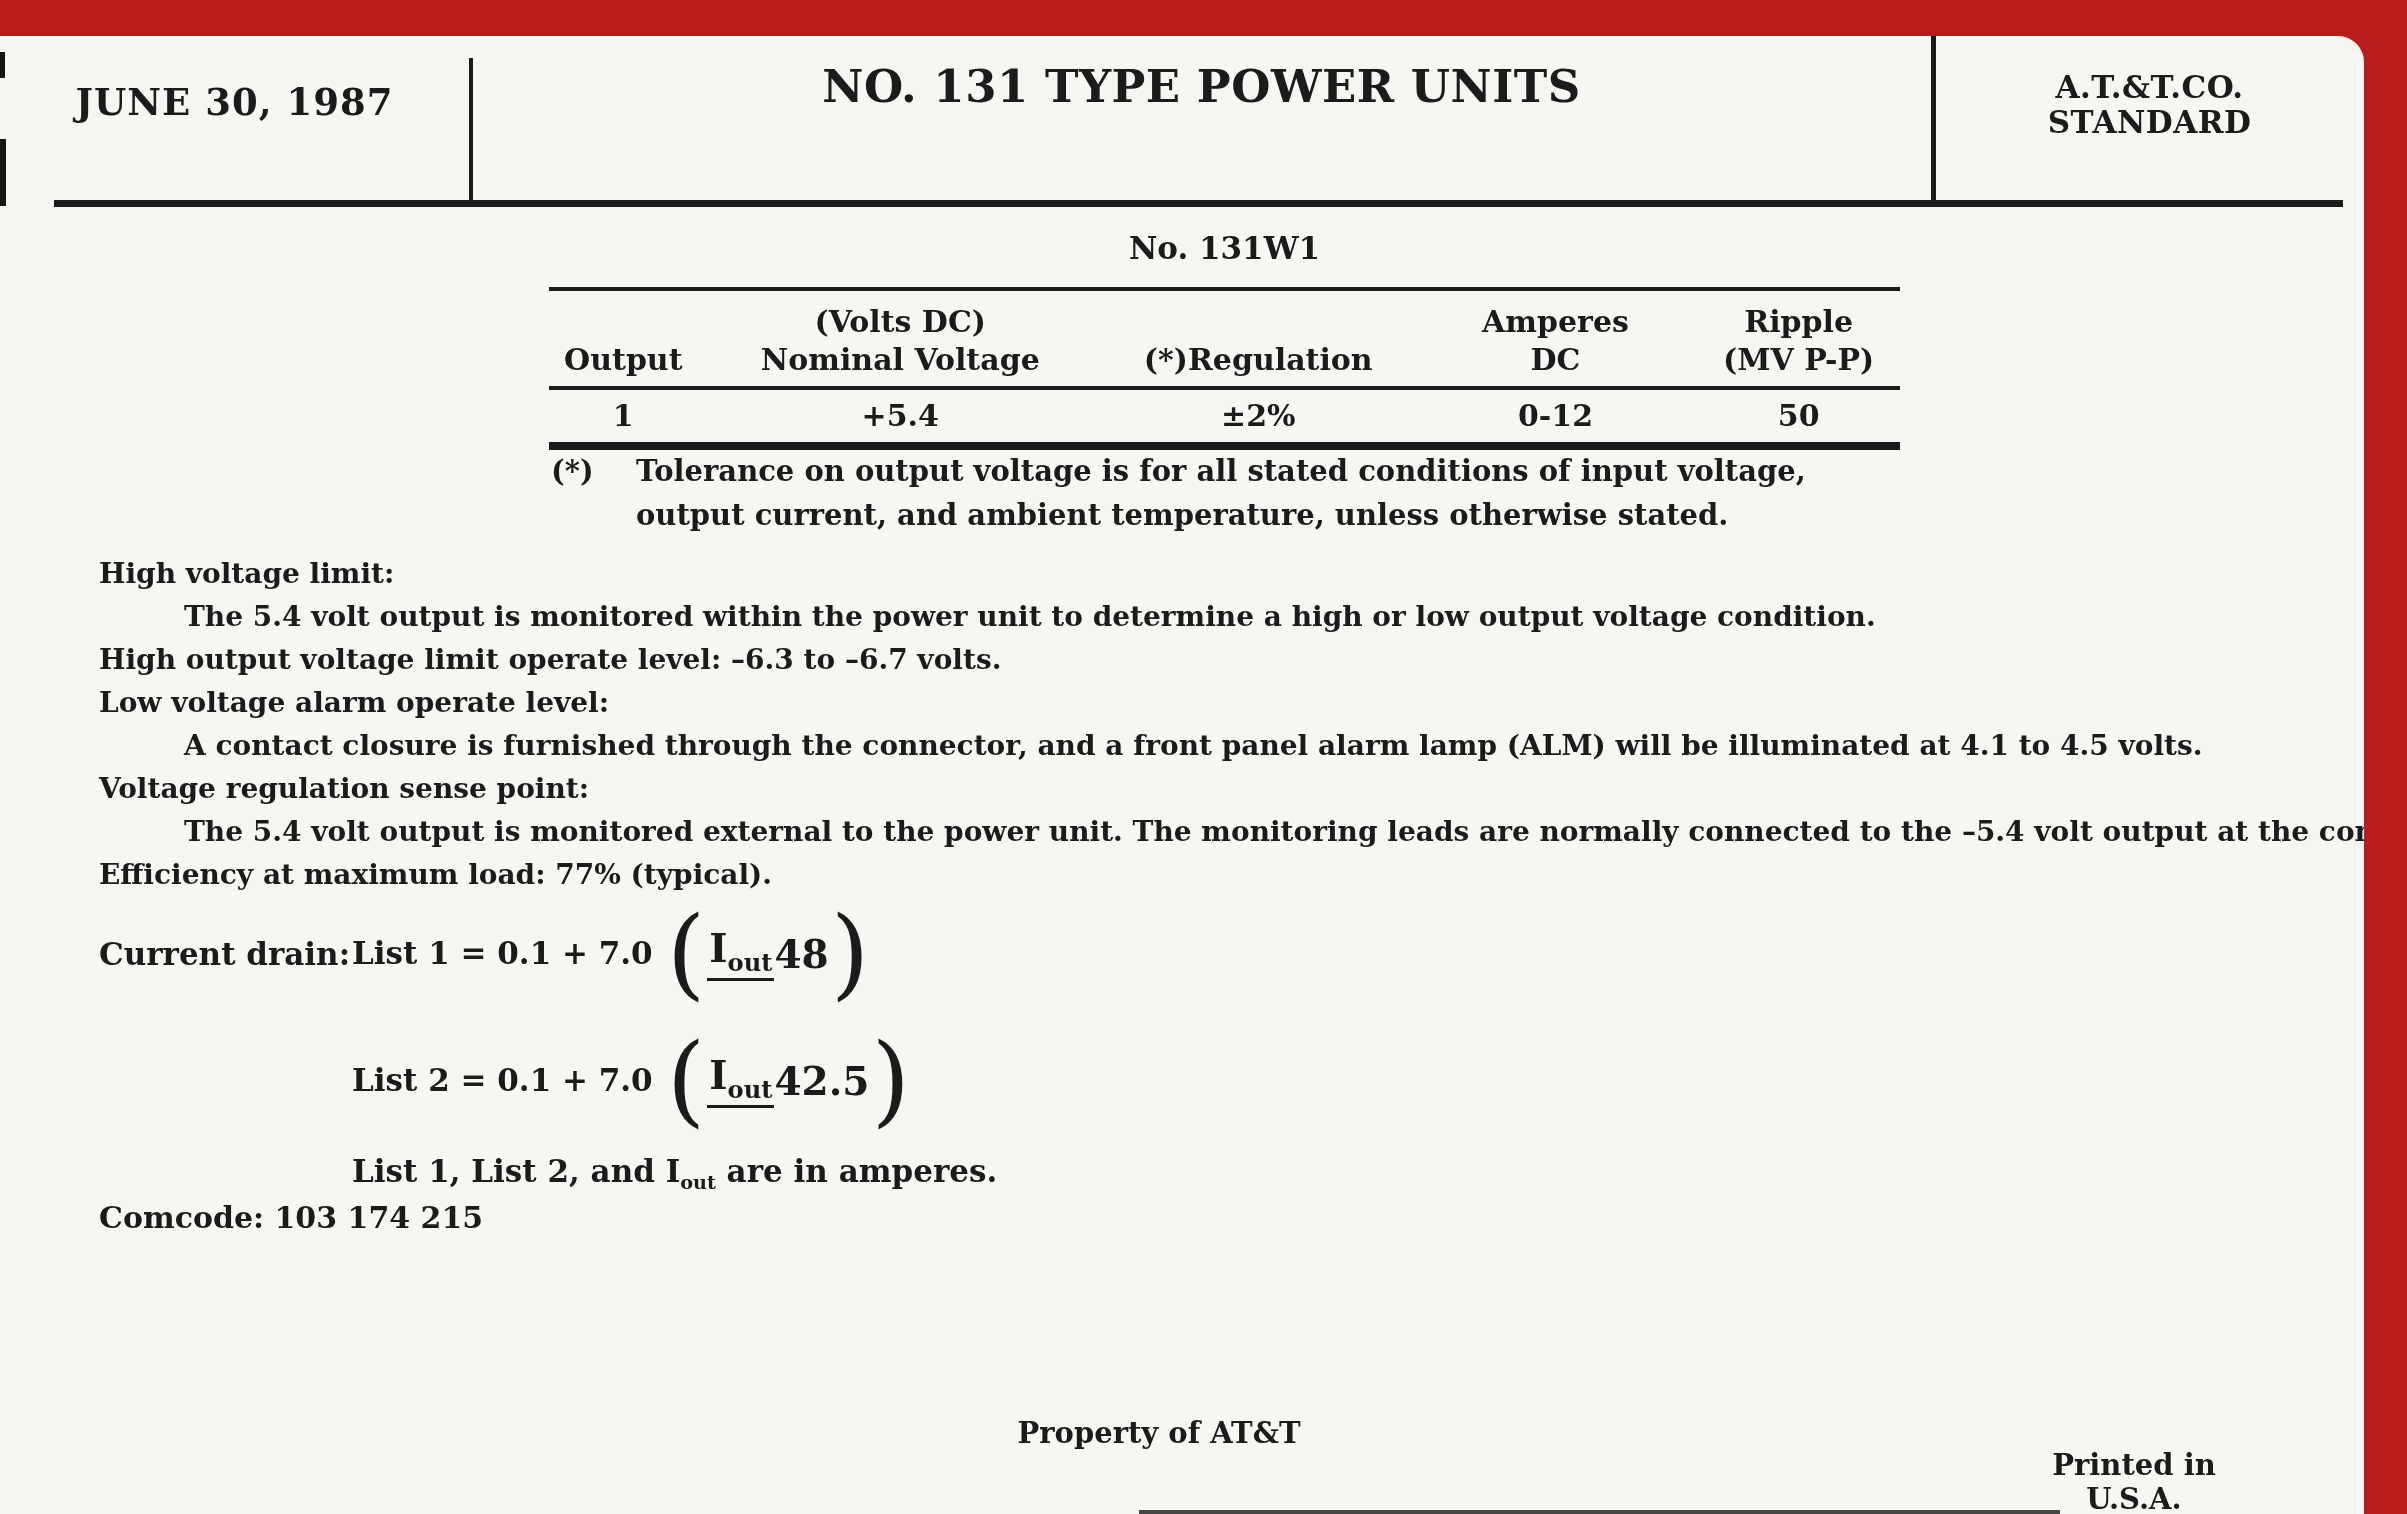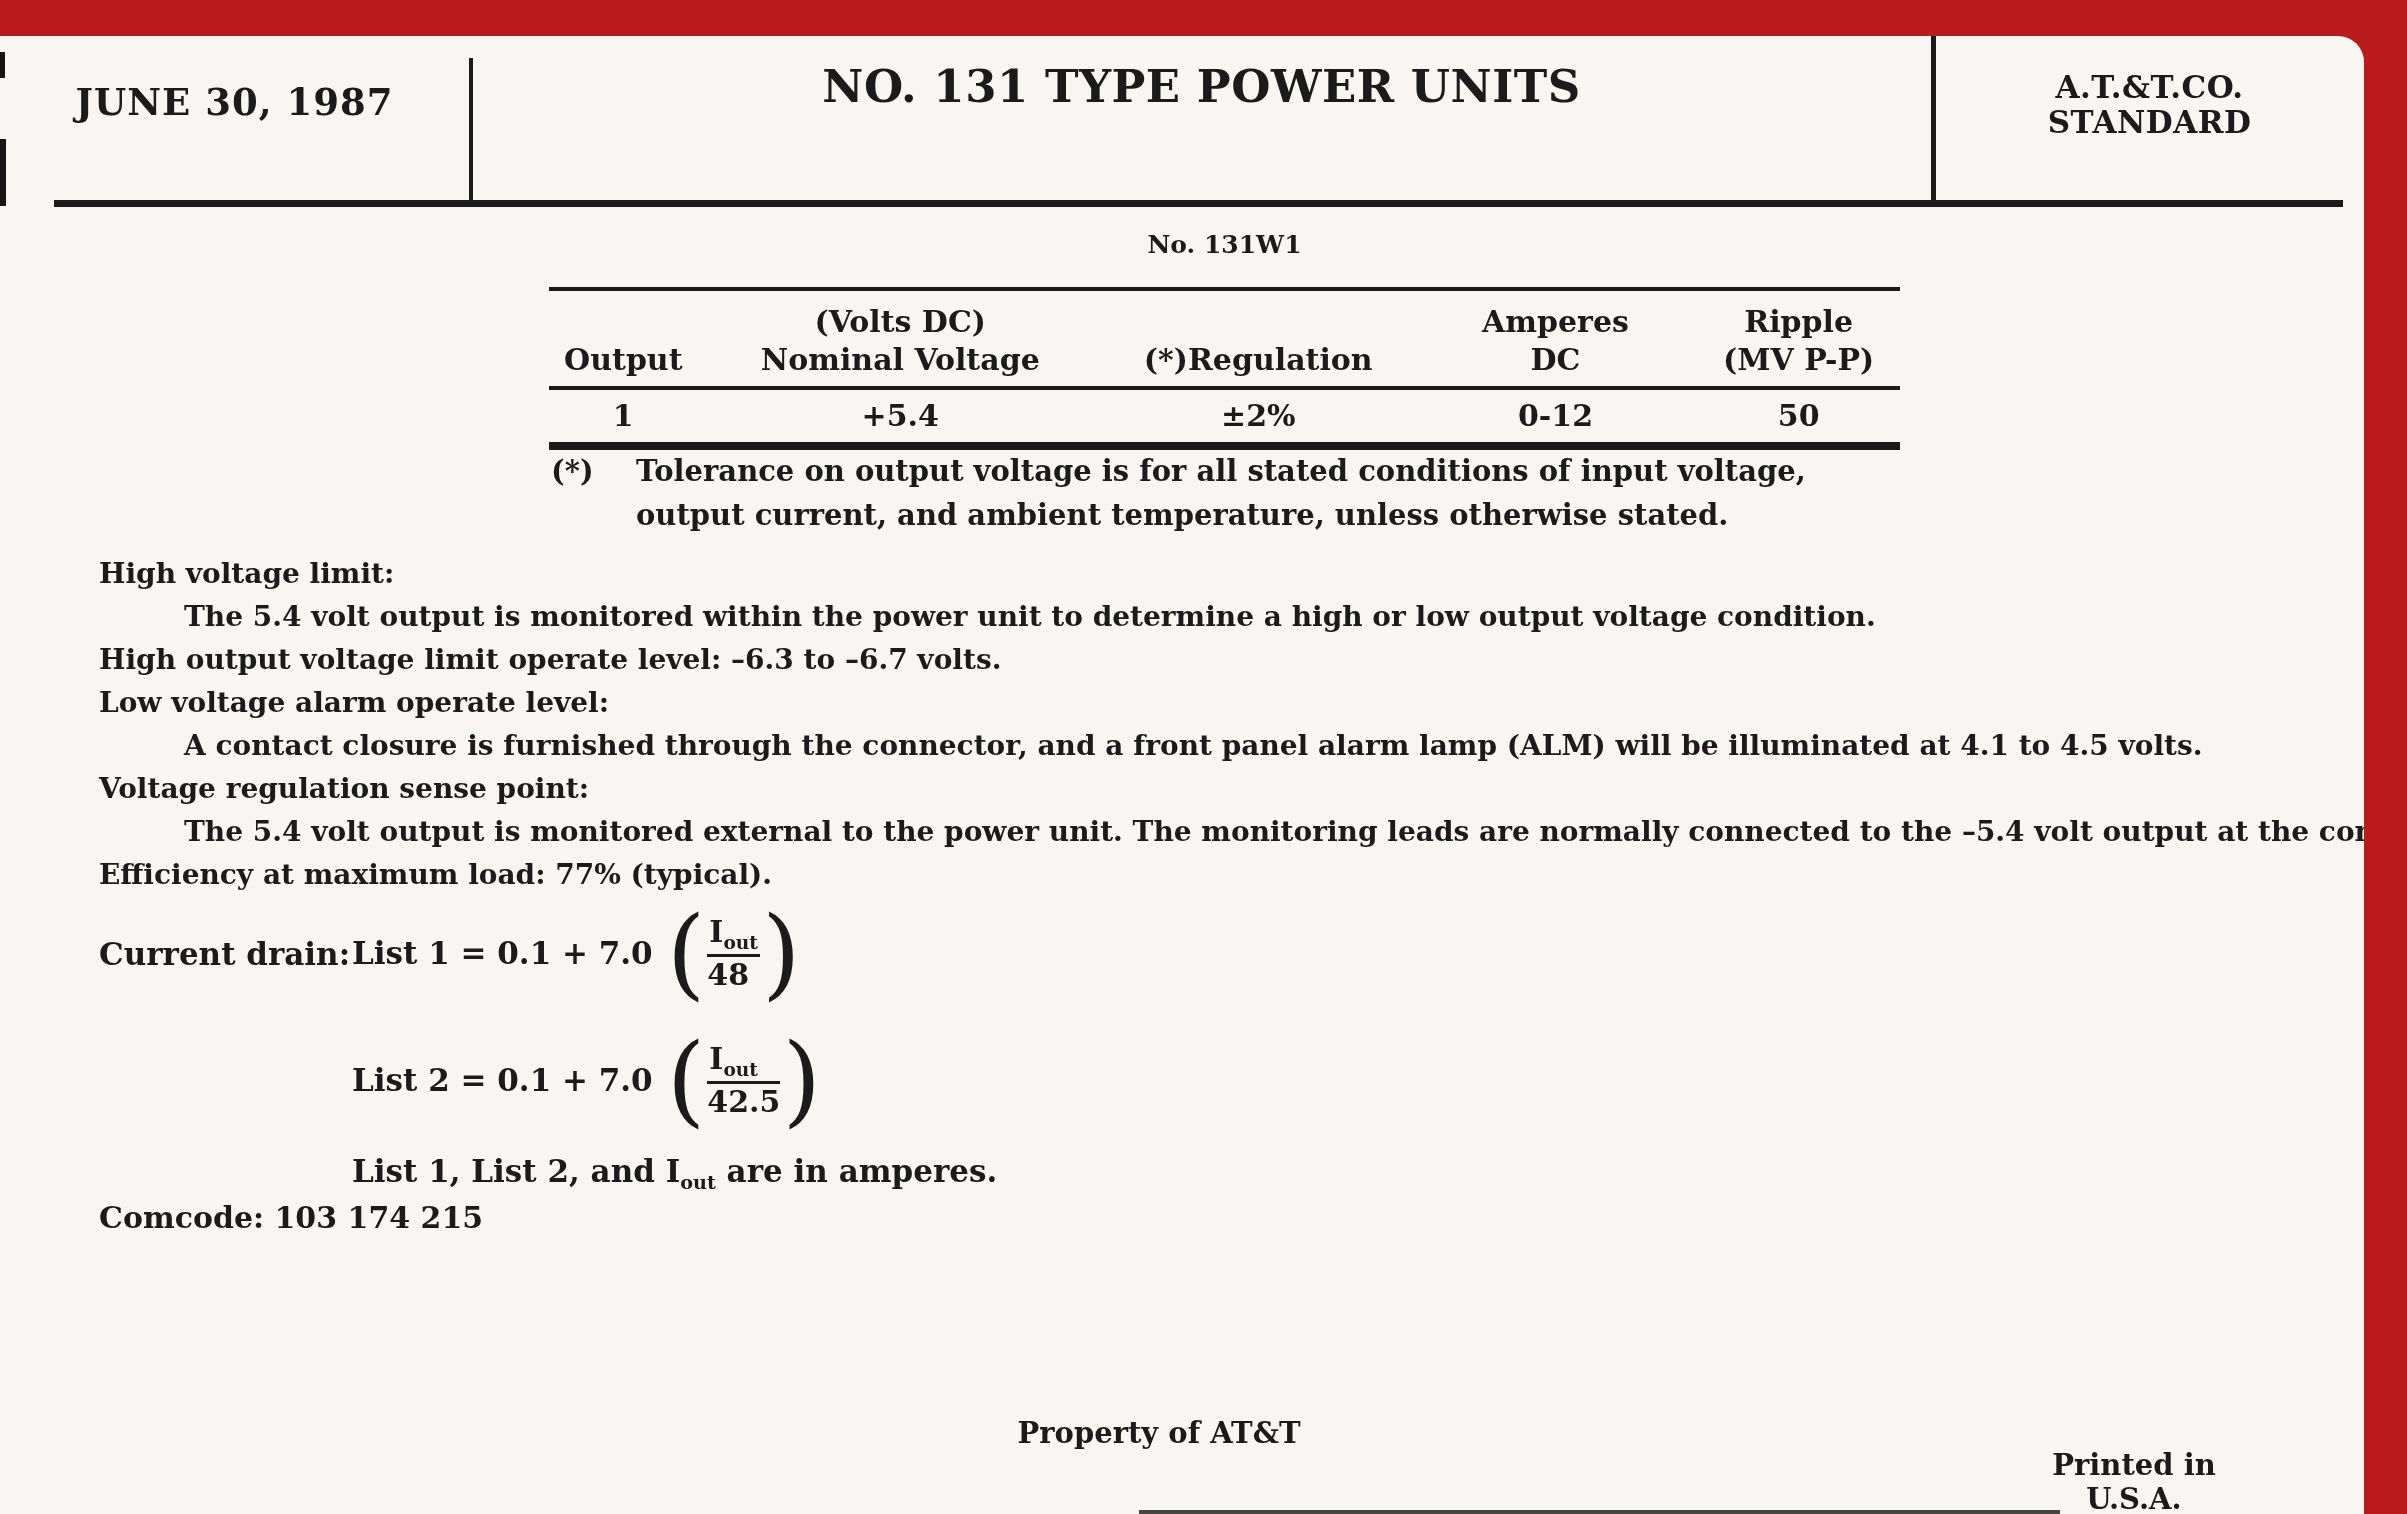--- a/index.html
+++ b/index.html
@@ -30,21 +30,21 @@
     text-align:center;font-size:37px;font-weight:700;letter-spacing:1px;
   }
   .hdr-center{position:absolute;left:473px;top:26px;width:1457px;text-align:center;}
   .hdr-title{font-size:45px;font-weight:700;letter-spacing:0.5px;line-height:1.1;}
   .hdr-subtitle{font-size:33px;font-weight:700;line-height:1.15;}
   .hdr-org{
     position:absolute;left:1935px;top:34px;width:429px;
     text-align:center;font-size:31px;font-weight:700;line-height:1.12;letter-spacing:0.5px;
   }
   
-  .tbl-caption{position:absolute;left:549px;top:194px;width:1351px;text-align:center;font-size:25px;font-weight:700;}
+  .tbl-caption{position:absolute;left:549px;top:194px;width:1351px;text-align:center;font-size:31px;font-weight:700;}
   .tbl{position:absolute;left:549px;top:251px;width:1351px;font-weight:700;font-size:30px;}
   .tbl .top-rule{height:4px;background:#1b1b1b;}
   .tbl .thead{
     display:grid;grid-template-columns:11% 30% 23% 21% 15%;
     align-items:end;padding:12px 0 8px 0;
     border-bottom:4px solid #1b1b1b;
   }
   .tbl .thead .th{text-align:center;line-height:1.25;}
   .tbl .trow{
     display:grid;grid-template-columns:11% 30% 23% 21% 15%;
@@ -62,21 +62,21 @@
   .body-text .line{height:43px;}
   .body-text .line.indent{padding-left:85px;}
   
   .cd-row{position:absolute;left:99px;top:859px;display:flex;align-items:center;height:117px;}
   .cd-label{width:253px;flex:0 0 253px;font-size:31px;font-weight:700;}
   .formula{display:inline-flex;align-items:center;font-size:31px;font-weight:700;}
   .formula .lhs{margin-right:14px;}
   .bigparen{font-size:99px;font-weight:400;line-height:0.85;font-family:"DejaVu Serif", serif;}
   .bigparen.open{margin-right:2px;}
   .bigparen.close{margin-left:2px;}
-  .frac{display:inline-flex;flex-direction:column;line-height:1.15;font-size:30px;}
+  .frac{display:inline-flex;align-items:center;line-height:1.15;font-size:39px;}
   .frac .num{border-bottom:3px solid #1b1b1b;padding:0 2px 1px 2px;}
   .frac .den{padding-top:1px;}
   sub{font-size:0.62em;}
   .cd-row2{position:absolute;left:352px;top:986px;display:flex;align-items:center;height:117px;}
   .cd-note{position:absolute;left:352px;top:1117px;font-size:31px;font-weight:700;}
   .comcode{position:absolute;left:99px;top:1164px;font-size:30px;font-weight:700;}
   
   .footer-center{position:absolute;left:941px;top:1380px;width:436px;text-align:center;font-size:29px;font-weight:700;}
   .footer-right{position:absolute;left:2010px;top:1412px;width:248px;text-align:center;font-size:29px;font-weight:700;}
   .bottom-strip{position:absolute;left:1139px;top:1474px;width:921px;height:5px;background:#262626;opacity:.85;}

